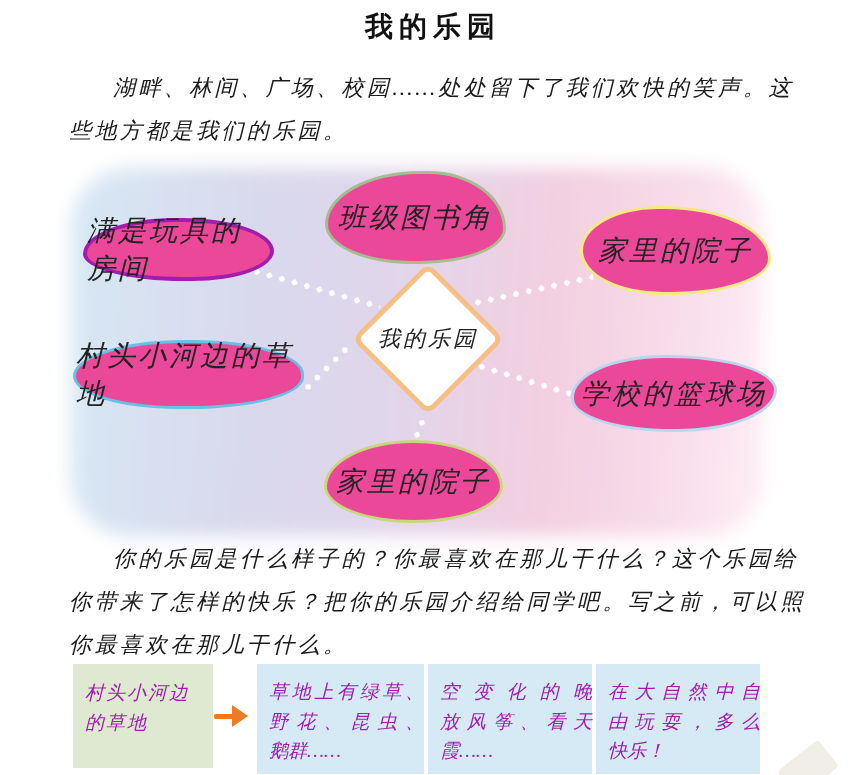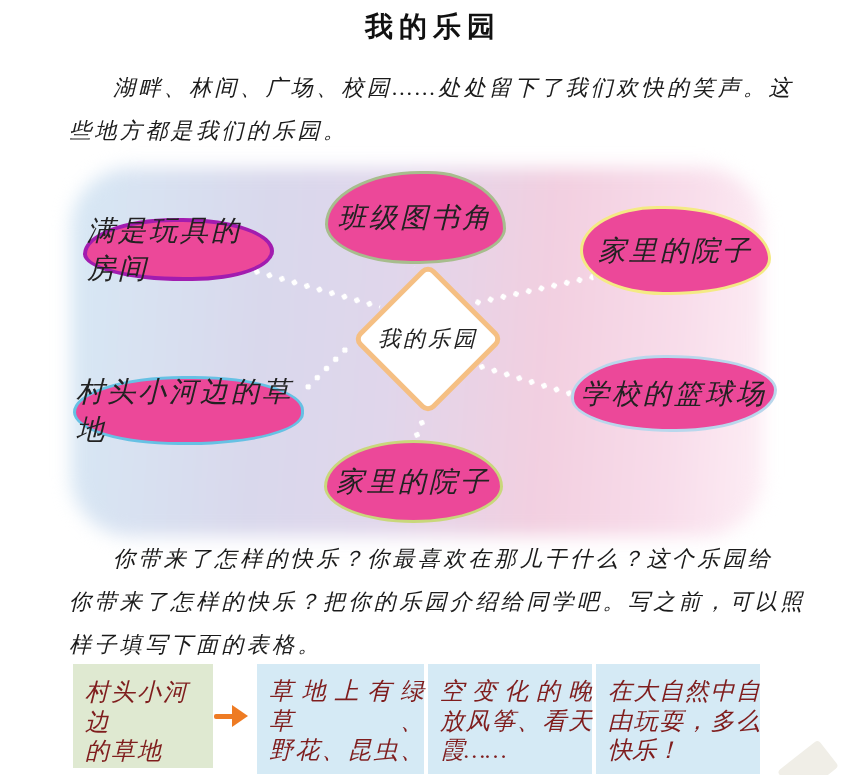--- a/index.html
+++ b/index.html
@@ -25,42 +25,42 @@
     filter:blur(9px);
   }
   .kaiti{font-style:italic;}
   .bubble{
     position:absolute;background:#ec4899;display:flex;align-items:center;justify-content:center;
     font-size:28px;letter-spacing:3px;color:#222;z-index:3;box-sizing:border-box;
   }
   .b-class-library{left:318px;top:171px;width:181px;height:93px;border:3px solid #a7bd8d;border-radius:55% 45% 50% 50%/60% 65% 40% 45%;}
   .b-toy-room{left:76px;top:218px;width:191px;height:63px;border:4px solid #a21caf;border-radius:50% 50% 45% 55%/60% 55% 50% 45%;}
   .b-home-yard{left:573px;top:206px;width:191px;height:89px;border:3px solid #f4ea84;border-radius:42% 58% 55% 45%/52% 62% 42% 52%;}
-  .b-riverside{left:66px;top:376px;width:231px;height:69px;border:3px solid #66c1e4;border-radius:50% 50% 52% 48%/55% 52% 48% 50%;}
+  .b-riverside{left:66px;top:340px;width:231px;height:69px;border:3px solid #66c1e4;border-radius:50% 50% 52% 48%/55% 52% 48% 50%;}
   .b-court{left:564px;top:355px;width:206px;height:77px;border:3px solid #b9d7ec;border-radius:46% 54% 50% 50%/56% 46% 56% 44%;font-style:italic;}
   .b-garden{left:317px;top:440px;width:179px;height:83px;border:3px solid #c9d77b;border-radius:50% 50% 50% 50%/56% 56% 44% 44%;}
   .diamond{
     position:absolute;left:367px;top:285px;width:108px;height:108px;background:#ffffff;
     border:5px solid #f5bf83;border-radius:10px;transform:rotate(45deg);z-index:3;
     display:flex;align-items:center;justify-content:center;box-sizing:border-box;
   }
   .diamond .inner{transform:rotate(-45deg);font-size:22px;letter-spacing:3px;color:#222;white-space:nowrap;}
   .dots{
     position:absolute;height:6px;z-index:2;transform-origin:0 50%;
     background-image:radial-gradient(circle at 3px 3px,#ffffff 2.6px,rgba(255,255,255,0) 3px);
     background-size:13px 6px;background-repeat:repeat-x;
   }
   .d-top{left:397px;top:240px;width:26px;transform:rotate(67deg);}
   .d-toy{left:247px;top:268px;width:131px;transform:rotate(15.9deg);}
   .d-yard{left:468px;top:300px;width:121px;transform:rotate(-12.4deg);}
   .d-river{left:299px;top:386px;width:62px;transform:rotate(-45deg);}
   .d-court{left:472px;top:363px;width:96px;transform:rotate(16.9deg);}
   .d-garden{left:416px;top:417px;width:32px;transform:rotate(112deg);}
   
-  .cell{position:absolute;box-sizing:border-box;font-size:24px;line-height:29.5px;color:#7f1d1d;}
+  .cell{position:absolute;box-sizing:border-box;font-size:19px;line-height:29.5px;color:#a21caf;}
   .cell-place{left:66px;top:664px;width:140px;height:104px;background:#dfe9d1;padding:14px 10px 0 12px;letter-spacing:2px;}
   .cell-blue{background:#d5eaf5;top:664px;height:110px;padding:13px 0 0 12px;}
   .cell-b1{left:250px;width:167px;}
   .cell-b2{left:421px;width:164px;}
   .cell-b3{left:589px;width:164px;}
   .cell .cl{display:block;}
   .cell-blue .cl.jline{text-align:justify;text-align-last:justify;}
   
   .arrow{position:absolute;left:207px;top:705px;width:38px;height:22px;z-index:2;}
   .arrow .shaft{position:absolute;left:0;top:9px;width:20px;height:5px;background:#ee7b23;border-radius:2px;}
@@ -106,38 +106,39 @@
   </div>
   <div class="bubble kaiti b-garden">
     <span>家里的院子</span>
   </div>
 
   <div class="diamond">
     <span class="inner kaiti">我的乐园</span>
   </div>
 
   <div id="prompt" class="para">
-    <div class="line indent">你带来了怎样的快乐？你最喜欢在那儿干什么？这个乐园给</div>
+    <div class="line indent">你的乐园是什么样子的？你最喜欢在那儿干什么？这个乐园给</div>
     <div class="line">你带来了怎样的快乐？把你的乐园介绍给同学吧。写之前，可以照</div>
-    <div class="line">样子填写下面的表格。</div>
+    <div class="line">你最喜欢在那儿干什么。</div>
   </div>
 
   <div class="cell cell-place kaiti">
     <span class="cl">村头小河边</span>
     <span class="cl">的草地</span>
   </div>
 
   <div class="arrow">
     <span class="shaft"></span>
     <span class="head"></span>
   </div>
 
   <div class="cell cell-blue cell-b1 kaiti">
     <span class="cl jline">草地上有绿草、</span>
     <span class="cl jline">野花、昆虫、</span>
+    <span class="cl">鹅群……</span>
   </div>
 
   <div class="cell cell-blue cell-b2 kaiti">
     <span class="cl jline">空变化的晚</span>
     <span class="cl jline">放风筝、看天</span>
     <span class="cl">霞……</span>
   </div>
 
   <div class="cell cell-blue cell-b3 kaiti">
     <span class="cl jline">在大自然中自</span>

